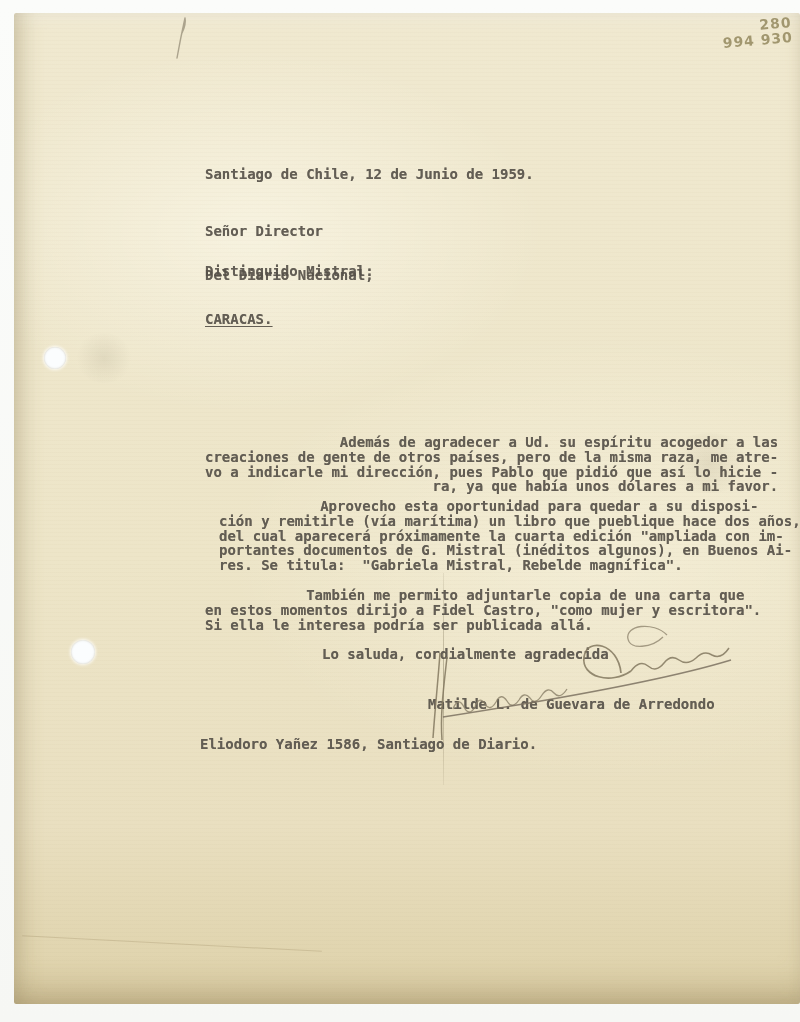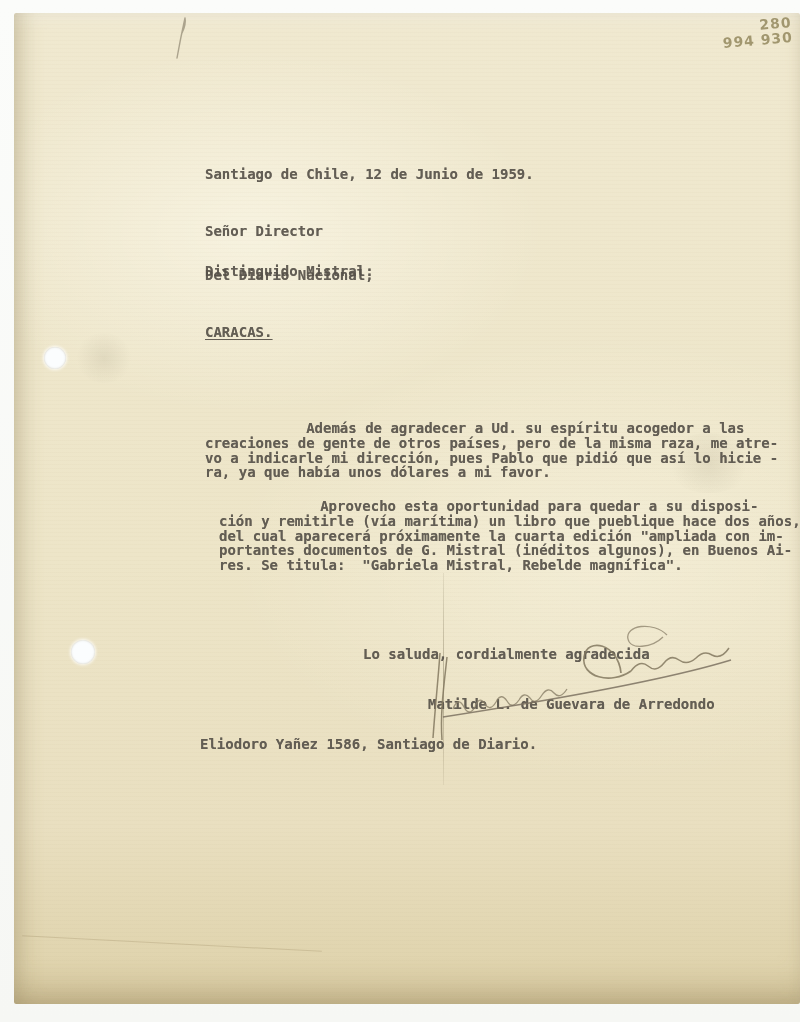--- a/index.html
+++ b/index.html
@@ -28,21 +28,21 @@
     background:repeating-linear-gradient(0deg,transparent 0 3px,rgba(160,145,105,0.035) 3px 4px);
   }
   .tw{
     position:absolute;
     font-family:"DejaVu Sans Mono","Liberation Mono",monospace;
     font-size:14px;line-height:14.8px;
     color:#57524a;white-space:pre;font-weight:bold;
     opacity:.92;
     text-shadow:0 0 0.6px rgba(80,74,64,0.55);
   }
-  .underlined{text-decoration:underline;text-underline-offset:2px;margin-top:13px;}
+  .underlined{text-decoration:underline;text-underline-offset:2px;}
   .punch-hole{
     position:absolute;border-radius:50%;
     background:#fbfdfe;
     box-shadow:0 0 3px 1px rgba(255,255,255,0.8), inset 0 0 2px rgba(160,150,120,0.5);
   }
   .hole-1{left:30px;top:334px;width:22px;height:22px;}
   .hole-2{left:57px;top:627px;width:24px;height:24px;}
   .pencil-num{
     position:absolute;right:8px;top:5px;
     font-family:"DejaVu Sans","Liberation Sans",sans-serif;
@@ -92,33 +92,36 @@
     <div class="tw" style="left:191px;top:181px;">
       <div>Señor Director</div>
       <div>Del Diario Nacional,</div>
       <div class="underlined">CARACAS.</div>
     </div>
 
     <div class="tw" style="left:191px;top:251px;">Distinguido Mistral:</div>
 
 
 
-    <div class="tw" style="left:191px;top:408px;">            Además de agradecer a Ud. su espíritu acogedor a las
+    <div class="tw" style="left:191px;top:422px;text-align:right;">            Además de agradecer a Ud. su espíritu acogedor a las
 creaciones de gente de otros países, pero de la misma raza, me atre-
 vo a indicarle mi dirección, pues Pablo que pidió que así lo hicie -
 ra, ya que había unos dólares a mi favor.</div>
 
     <div class="tw" style="left:205px;top:486px;">            Aprovecho esta oportunidad para quedar a su disposi-
 ción y remitirle (vía marítima) un libro que pueblique hace dos años,
 del cual aparecerá próximamente la cuarta edición "ampliada con im-
 portantes documentos de G. Mistral (inéditos algunos), en Buenos Ai-
 res. Se titula:  "Gabriela Mistral, Rebelde magnífica".</div>
 
+    <div class="tw" style="left:191px;top:575px;">            También me permito adjuntarle copia de una carta que
+en estos momentos dirijo a Fidel Castro, "como mujer y escritora".
+Si ella le interesa podría ser publicada allá.</div>
 
-    <div class="tw" style="left:308px;top:634px;margin-left:41px;">Lo saluda, cordialmente agradecida</div>
+    <div class="tw" style="left:308px;top:634px;">Lo saluda, cordialmente agradecida</div>
 
     <div class="tw" style="left:414px;top:684px;text-align:right;">Matilde L. de Guevara de Arredondo</div>
 
     <div class="tw" style="left:186px;top:724px;">Eliodoro Yañez 1586, Santiago de Diario.</div>
 
     <svg class="sig-svg" style="left:395px;top:600px;" width="340" height="150" viewBox="0 0 340 150">
 
       <path d="M258,22 C244,8 216,12 219,26 C221,37 243,35 254,24" fill="none" stroke="#8a7f68" stroke-width="1.3" opacity="0.75"></path>
 
       <path d="M31,40 C29,68 26,96 24,125 M38,44 C35,72 31,100 33,127" fill="none" stroke="#83785f" stroke-width="1.5" opacity="0.85"></path>

